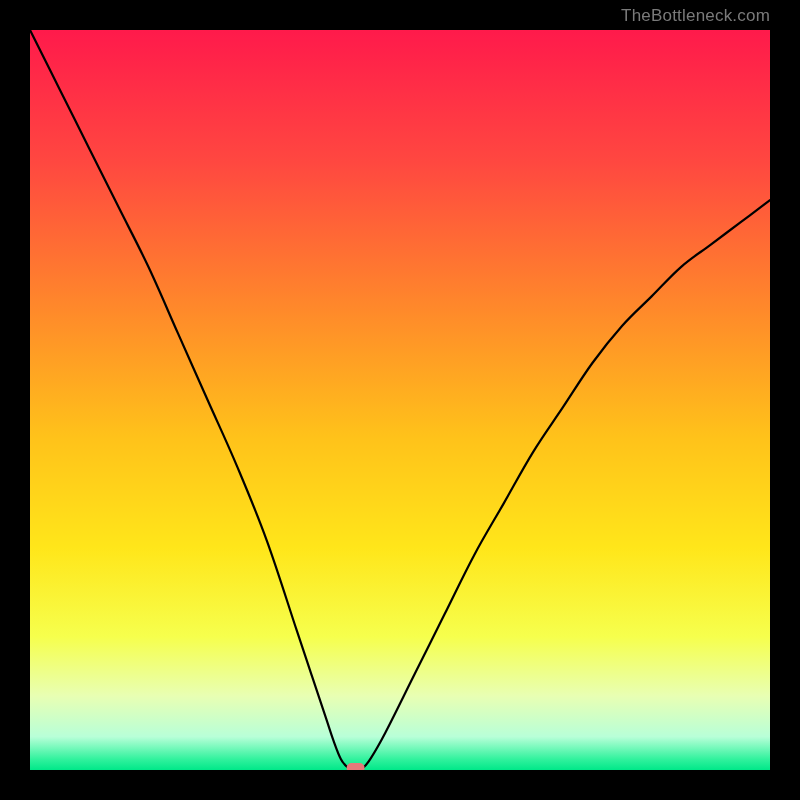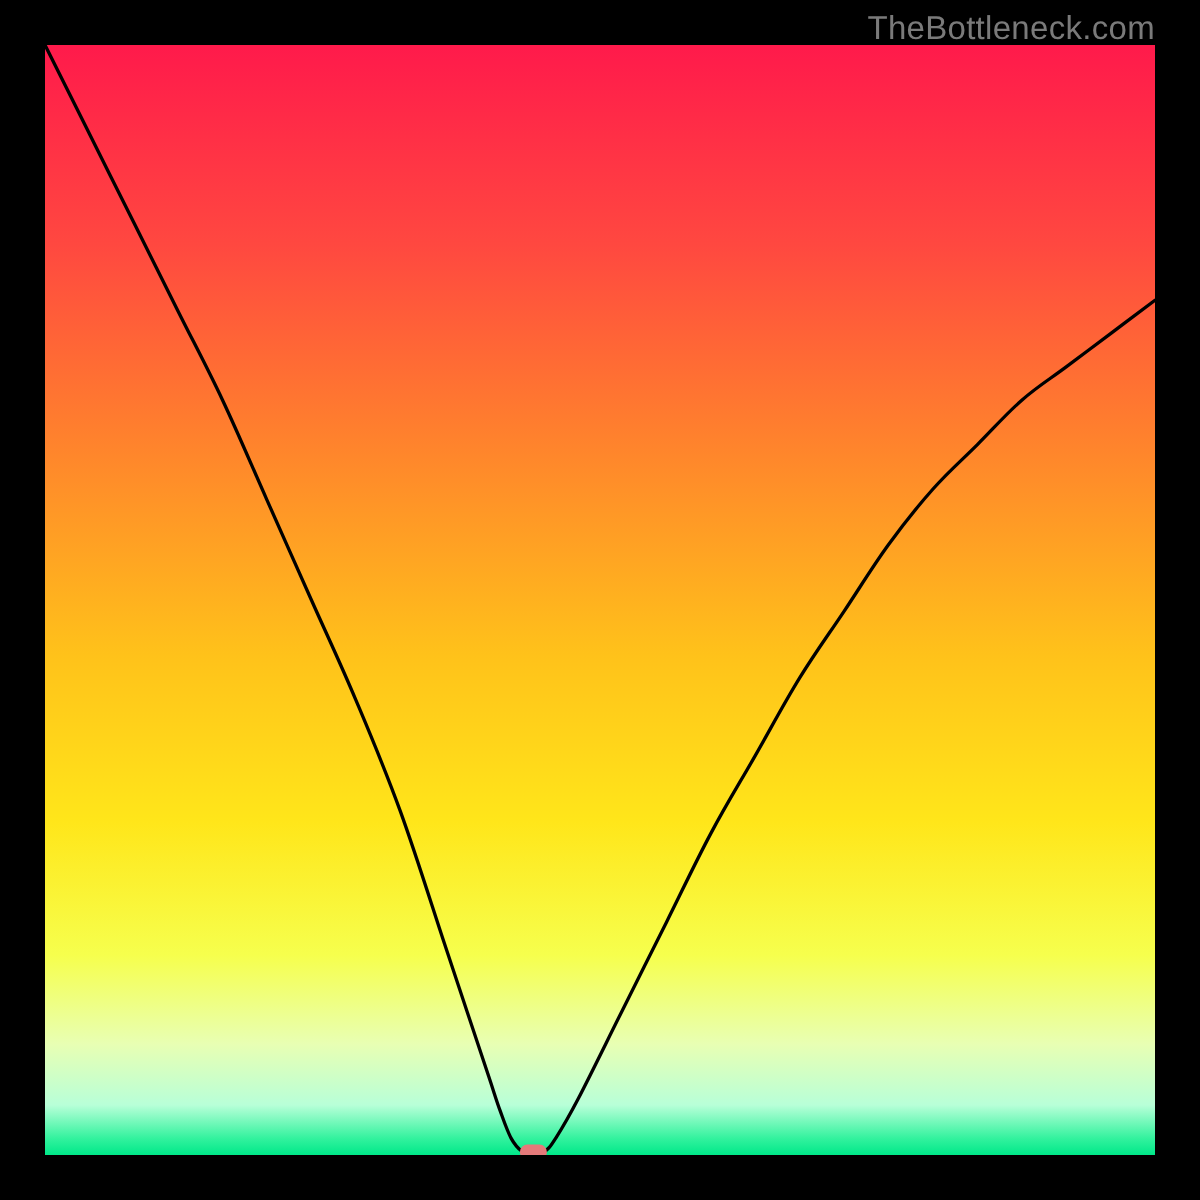--- a/index.html
+++ b/index.html
@@ -23,21 +23,21 @@
     top: 30px;
     width: 740px;
     height: 740px;
     
   }
   .watermark {
     position: absolute;
     top: 6px;
     right: 30px;
     color: #7a7a7a;
-    font-size: 22px;
+    font-size: 17px;
     font-weight: 500;
     letter-spacing: 0.2px;
     user-select: none;
   }
   svg {
     display: block;
   }
 </style>
 </head>
 <body>

